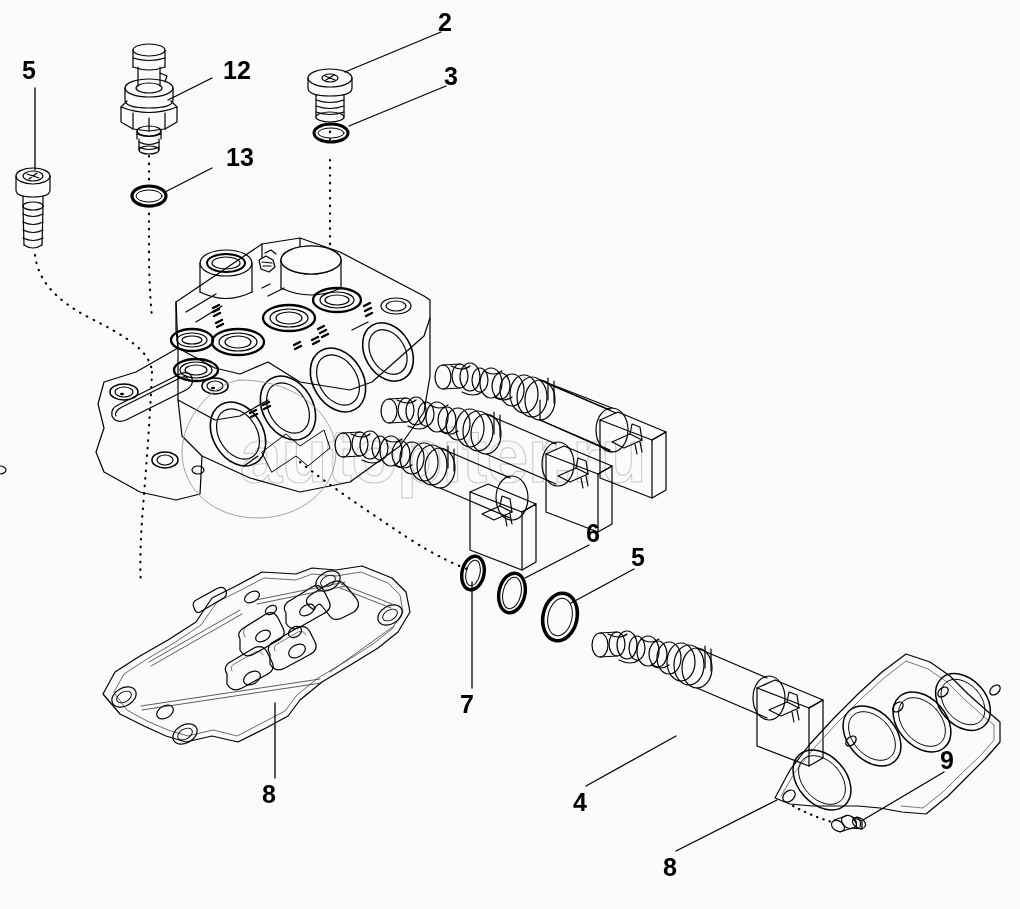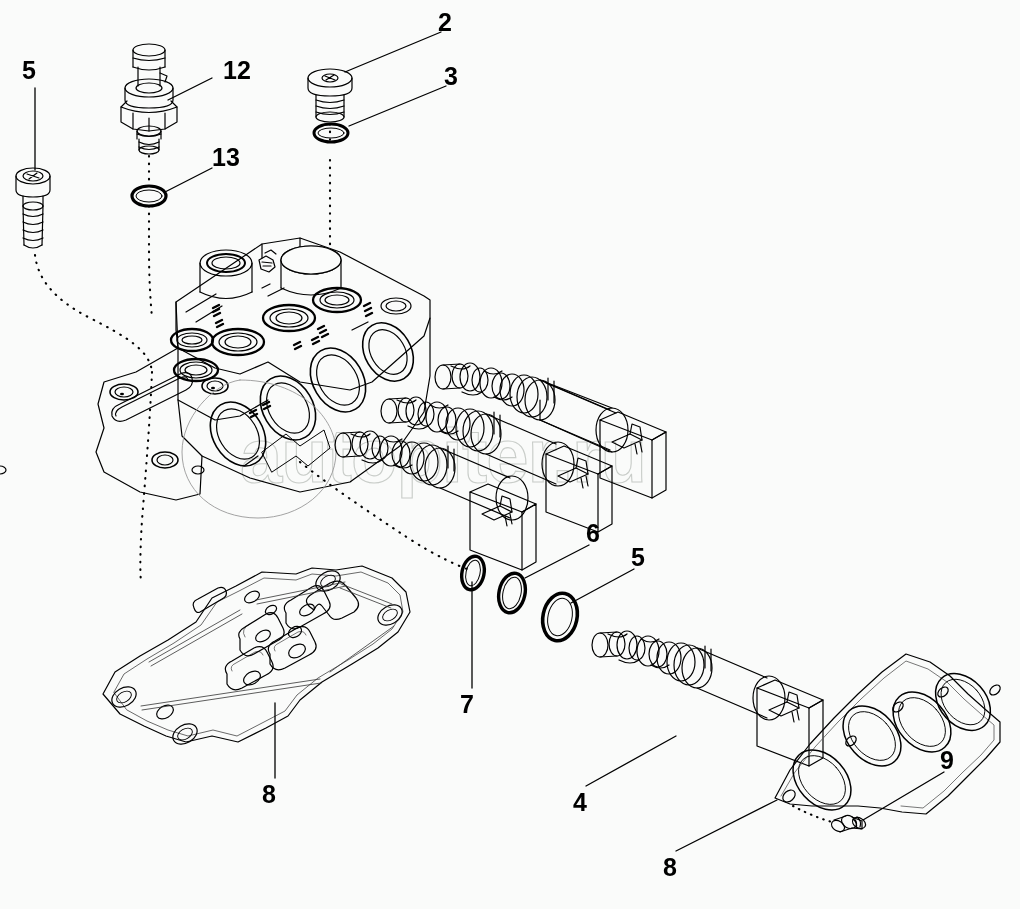--- a/index.html
+++ b/index.html
@@ -469,21 +469,21 @@
       <line x1="676" y1="851" x2="777" y2="800"></line>
       <line x1="944" y1="772" x2="863" y2="820"></line>
     </g>
 
   </svg>
 
   <div class="callout" style="left:22px;top:58px;">5</div>
   <div class="callout" style="left:214px;top:58px;margin-left:9px;">12</div>
   <div class="callout" style="left:438px;top:10px;">2</div>
   <div class="callout" style="left:444px;top:64px;">3</div>
-  <div class="callout" style="left:212px;top:145px;">13</div>
+  <div class="callout" style="left:226px;top:145px;">13</div>
   <div class="callout" style="left:586px;top:521px;">6</div>
   <div class="callout" style="left:631px;top:545px;">5</div>
   <div class="callout" style="left:460px;top:692px;">7</div>
   <div class="callout" style="left:262px;top:782px;">8</div>
   <div class="callout" style="left:573px;top:790px;">4</div>
   <div class="callout" style="left:663px;top:855px;">8</div>
   <div class="callout" style="left:940px;top:748px;">9</div>
 
 </div>
 

